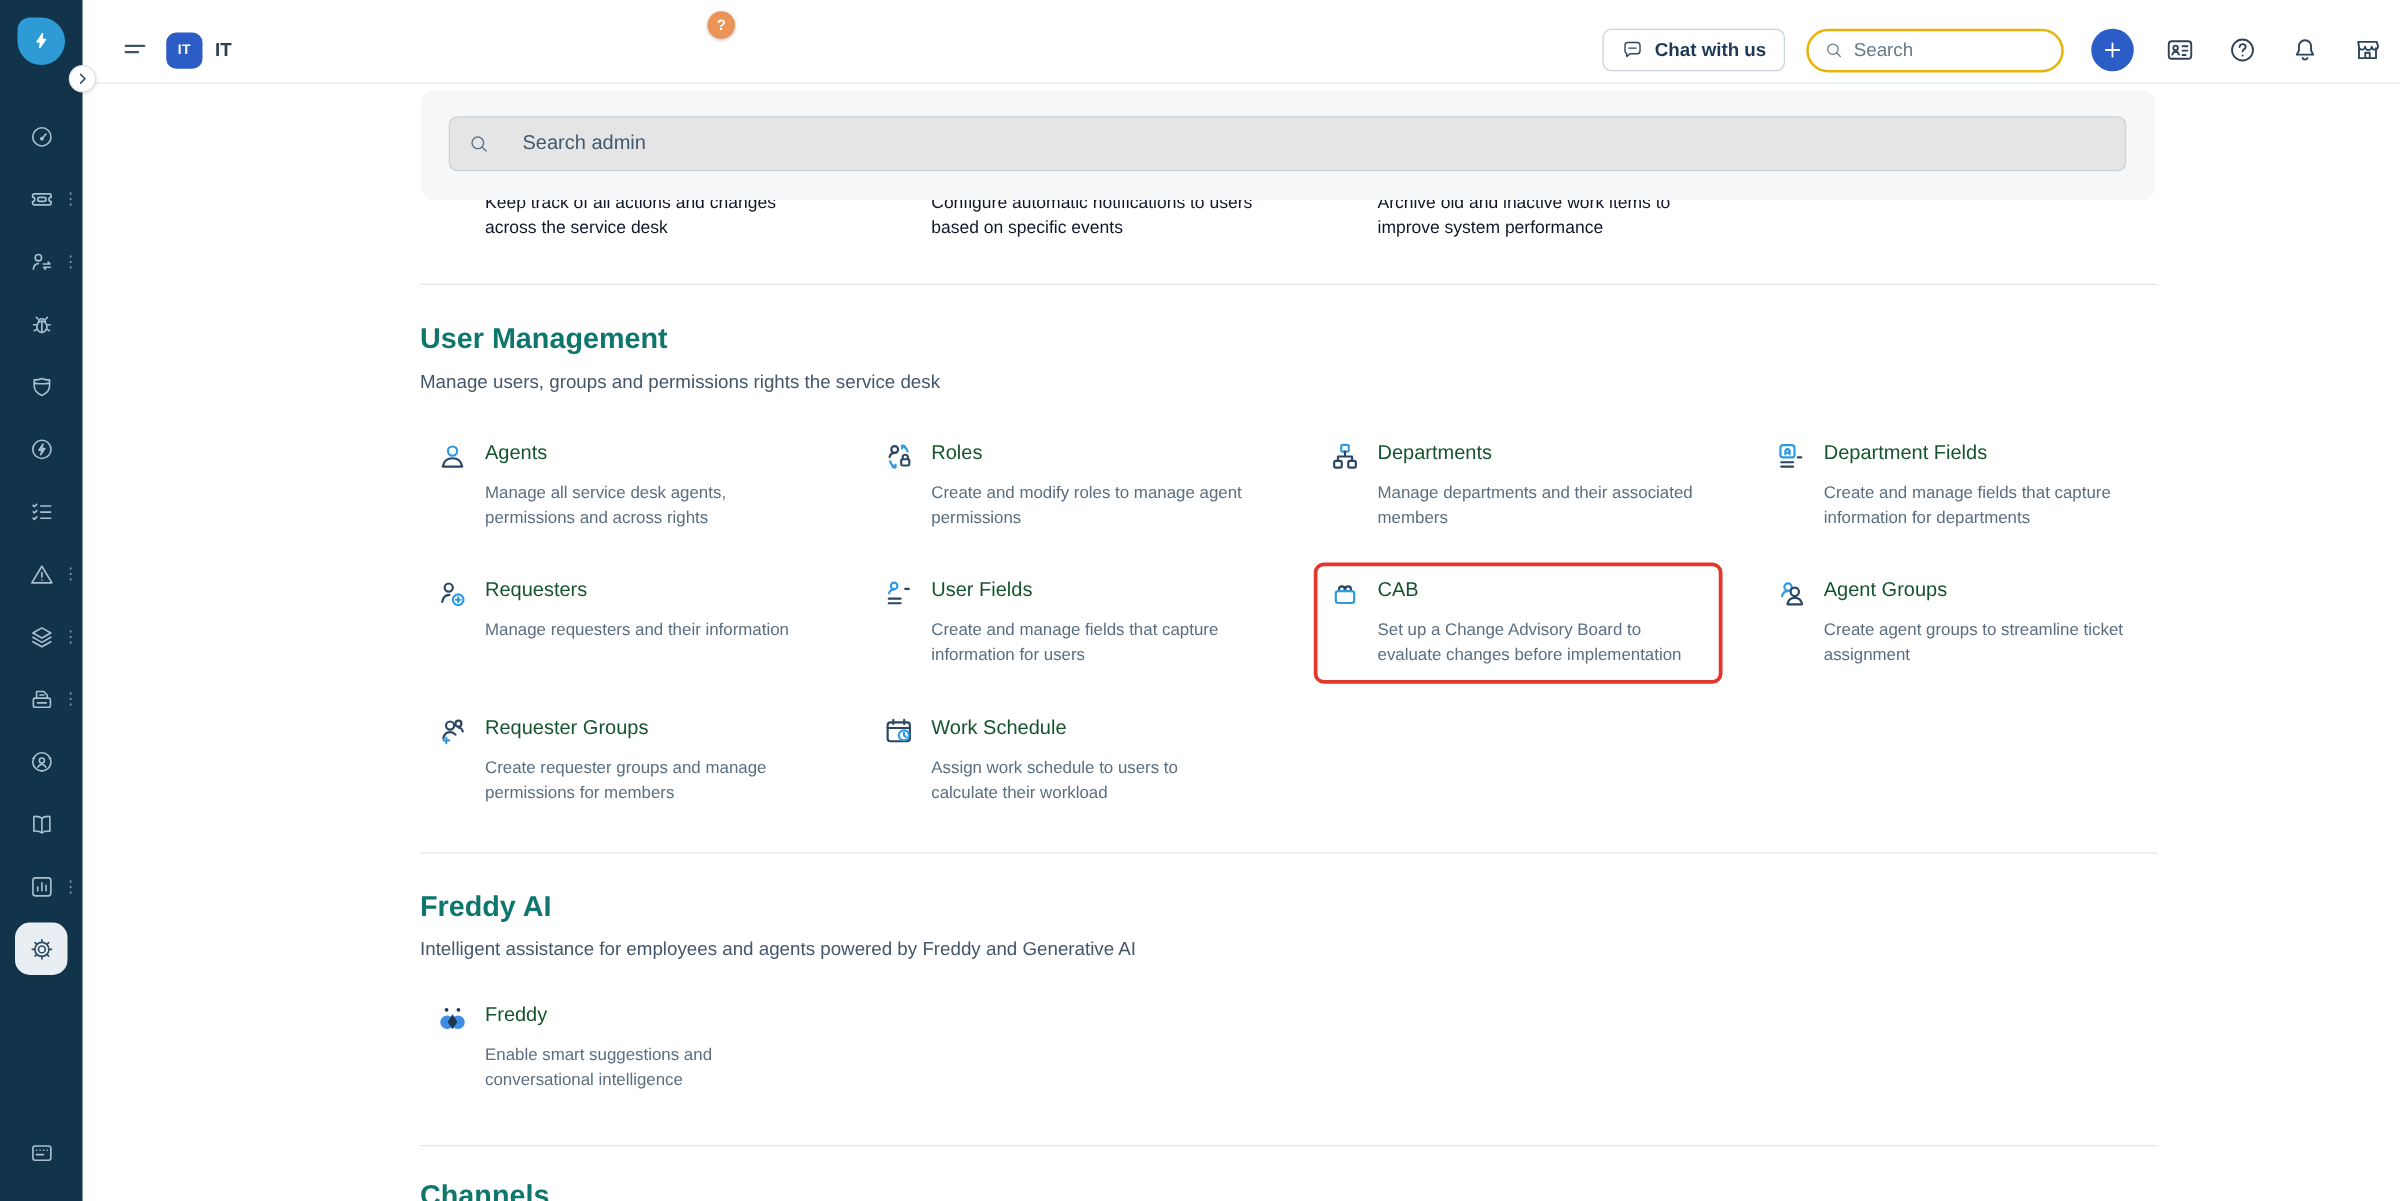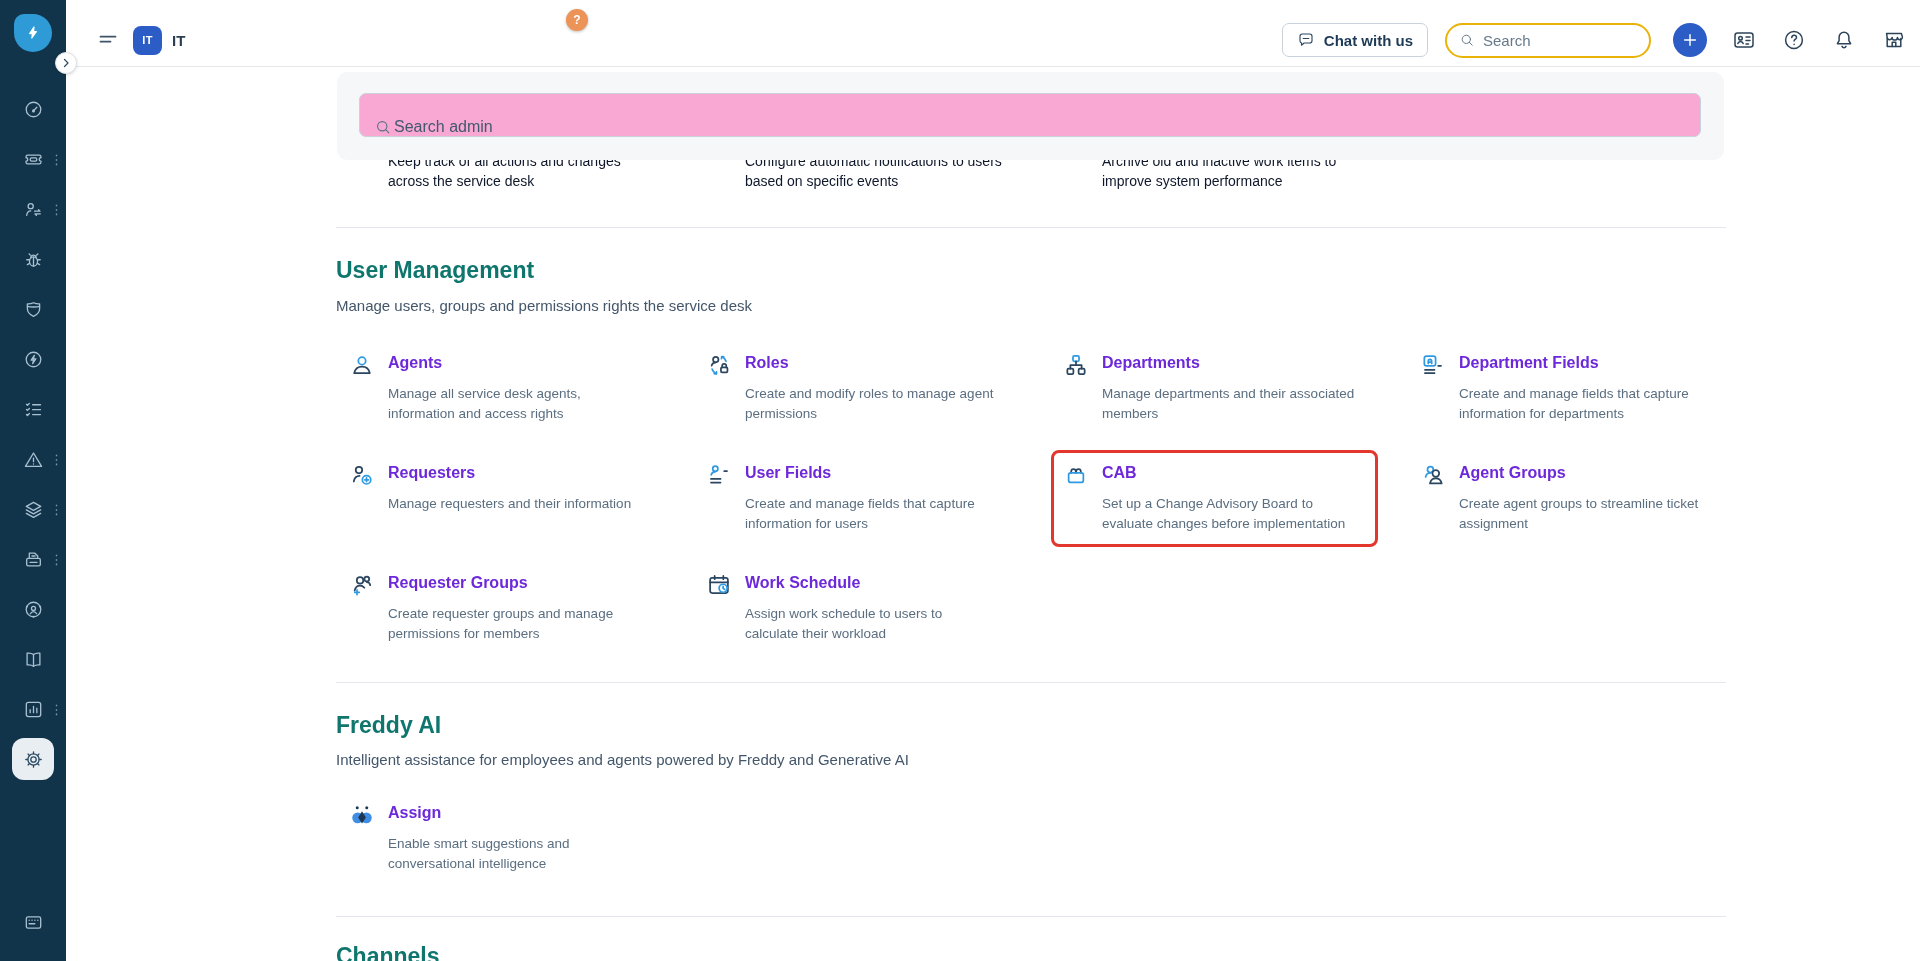--- a/index.html
+++ b/index.html
@@ -52,40 +52,40 @@
   #add-btn svg { width:16px; height:16px; }
   .hicon { margin-left:24px; width:26px; height:26px; color:#2c4359; background:none; border:none;
     display:flex; align-items:center; justify-content:center; cursor:pointer; }
   .hicon svg { width:24px; height:24px; }
 
   
   #main { position:absolute; left:66px; top:67px; right:0; bottom:0; background:#fff;
     overflow:hidden; }
   #sticky-panel { position:absolute; left:271px; top:5px; width:1387px; height:88px;
     background:#f5f7f9; border-radius:10px; z-index:2; }
-  #admin-search { position:absolute; left:22px; top:21px; width:1342px; height:44px; background:#f9a8d4;
-    border:1px solid #c8d2da; border-radius:7px; display:flex; align-items:flex-end; gap:2px;
+  #admin-search { position:absolute; left:22px; top:21px; width:1342px; height:44px; background:#e5e5e5;
+    border:1px solid #c8d2da; border-radius:7px; display:flex; align-items:center; gap:26px;
     padding:0 14px; }
   #admin-search svg { width:18px; height:18px; color:#5b7185; flex:none; }
   #admin-search input { border:none; outline:none; width:100%; font-size:16px; color:#42586d;
     background:transparent; font-family:"Liberation Sans", sans-serif; }
   #admin-search input::placeholder { color:#42586d; }
 
   .partial-desc { position:absolute; top:84px; z-index:1; font-size:14px; line-height:20px;
     color:#0f172a; white-space:pre-line; width:300px; }
 
   .divider { position:absolute; left:270px; width:1390px; height:1px; background:#e4e8ec; }
   .section-title { position:absolute; left:270px; font-size:23px; font-weight:700; color:#0f766e; }
   .section-sub { position:absolute; left:270px; font-size:15px; color:#43566a; }
 
   .card-grid { position:absolute; left:270px; display:grid; grid-template-columns:repeat(4,357px);
     grid-auto-rows:110px; }
   .card { position:relative; padding-left:52px; cursor:pointer; }
   .card .cicon { position:absolute; left:13px; top:2px; width:26px; height:26px; }
-  .card .ctitle { padding-top:4px; font-size:16px; font-weight:700; color:#6d28d9; }
+  .card .ctitle { padding-top:4px; font-size:16px; font-weight:400; color:#14532d; }
   .card .cdesc { margin-top:12px; font-size:13.5px; line-height:20px; color:#5a6e80;
     white-space:pre-line; max-width:300px; }
   .cicon .nv { stroke:#2b4660; fill:none; }
   .cicon .ac { stroke:#2e9ae2; fill:none; }
   .cicon .nvf { fill:#1d3850; stroke:none; }
   .cicon .acf { fill:#3f8de4; stroke:none; }
   #cab-highlight { position:absolute; left:985px; top:383px; width:327px; height:97px;
     border:3px solid #e3362c; border-radius:8px; z-index:3; pointer-events:none; }
 
   svg.line { fill:none; stroke:currentColor; stroke-width:1.5; stroke-linecap:round; stroke-linejoin:round; }
@@ -302,21 +302,21 @@
 
   <div class="card-grid" style="top:283px">
 
     <div class="card">
       <svg class="cicon line2" viewBox="0 0 24 24">
           <circle class="ac" cx="12" cy="8.2" r="3.4"></circle>
           <path class="nv" d="M4.8 19.6c.8-3.9 3.5-6.1 7.2-6.1s6.4 2.2 7.2 6.1z"></path>
         </svg>
       <div class="ctitle">Agents</div>
       <div class="cdesc">Manage all service desk agents,
-information and access rights</div>
+permissions and across rights</div>
     </div>
 
     <div class="card">
       <svg class="cicon line2" viewBox="0 0 24 24">
           <circle class="nv" cx="9" cy="7" r="2.5"></circle>
           <path class="nv" d="M5.2 12.6c.5-2 1.9-3.1 3.8-3.1"></path>
           <rect class="nv" x="13.8" y="14.2" width="6" height="4.6" rx="1"></rect>
           <path class="nv" d="M14.9 14.2v-1.4a1.9 1.9 0 0 1 3.8 0v1.4"></path>
           <path class="ac" d="M5.6 15.8a7 7 0 0 0 3.9 4.4m9-11.7a7 7 0 0 0-3.6-4.2"></path>
           <path class="ac" d="m9.7 18.3-.2 2-1.9-.3M14.3 6.2l.2-2 1.9.3"></path>
@@ -428,21 +428,21 @@
 
   <div class="card-grid" style="top:733px">
     <div class="card">
       <svg class="cicon line2" viewBox="0 0 24 24">
           <circle class="nvf" cx="7.6" cy="5.4" r="1.4"></circle>
           <circle class="nvf" cx="16.4" cy="5.4" r="1.4"></circle>
           <circle class="acf" cx="8" cy="14.6" r="5"></circle>
           <circle class="acf" cx="16" cy="14.6" r="5"></circle>
           <path class="nvf" d="M12 8.6 8.4 14.4l3.6 5.4 3.6-5.4z"></path>
         </svg>
-      <div class="ctitle">Assign</div>
+      <div class="ctitle">Freddy</div>
       <div class="cdesc">Enable smart suggestions and
 conversational intelligence</div>
     </div>
   </div>
 
   <div class="divider" style="top:849px"></div>
 
   <h2 class="section-title" style="top:876px">Channels</h2>
 </div>
 

